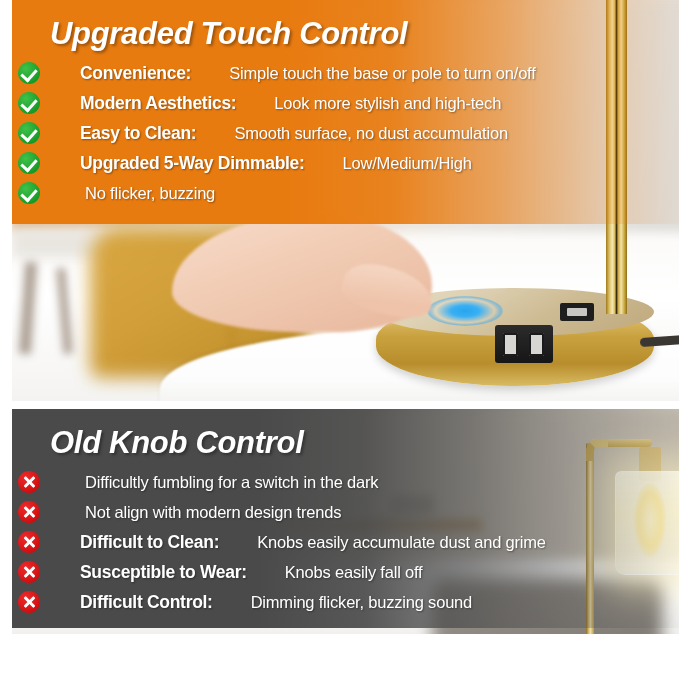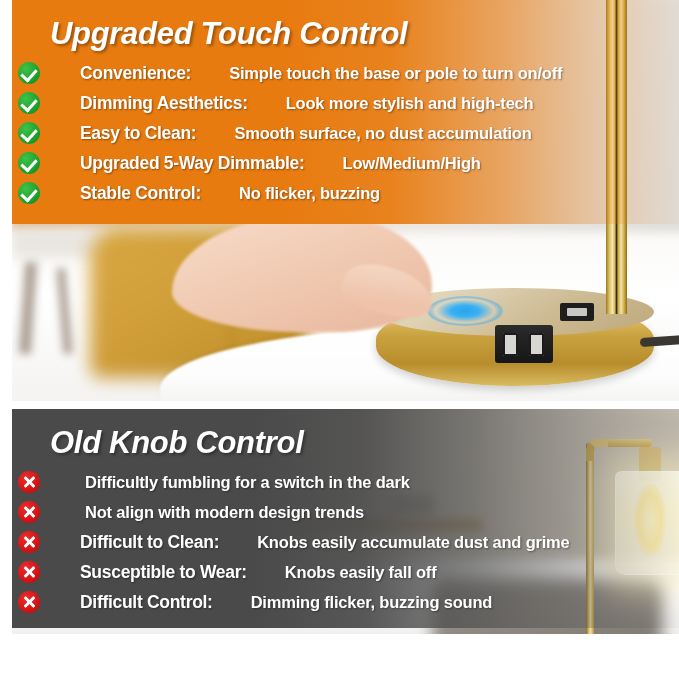--- a/index.html
+++ b/index.html
@@ -234,21 +234,21 @@
     background:#fff; border-radius:1px;
   }
   .mark.no:before { transform:rotate(45deg); }
   .mark.no:after  { transform:rotate(-45deg); }
 
   .lbl {
     color:#fff; font-weight:bold; font-size:17.5px; letter-spacing:-.3px;
     text-shadow:1px 1px 2px rgba(0,0,0,.4);
   }
   .val {
-    color:#fff; font-weight:bold; font-size:16.5px; letter-spacing:-.2px;
+    color:#fff; font-weight:normal; font-size:16.5px; letter-spacing:-.2px;
     margin-left:5px;
     text-shadow:1px 1px 2px rgba(0,0,0,.4);
   }
 </style>
 </head>
 <body>
 
 <div class="page">
 
   <div class="half half-top">
@@ -284,39 +284,38 @@
       <div class="rows rows-top">
 
         <div class="row">
           <span class="mark ok"></span>
           <span class="lbl">Convenience:</span>
           <span class="val">Simple touch the base or pole to turn on/off</span>
         </div>
 
         <div class="row">
           <span class="mark ok"></span>
-          <span class="lbl">Dimming Aesthetics:</span>
+          <span class="lbl">Modern Aesthetics:</span>
           <span class="val">Look more stylish and high-tech</span>
         </div>
 
         <div class="row">
           <span class="mark ok"></span>
           <span class="lbl">Easy to Clean:</span>
           <span class="val">Smooth surface, no dust accumulation</span>
         </div>
 
         <div class="row">
           <span class="mark ok"></span>
           <span class="lbl">Upgraded 5-Way Dimmable:</span>
           <span class="val">Low/Medium/High</span>
         </div>
 
         <div class="row">
           <span class="mark ok"></span>
-          <span class="lbl">Stable Control:</span>
           <span class="val">No flicker, buzzing</span>
         </div>
 
       </div>
     </div>
   </div>
 
   <div class="divider"></div>
 
   <div class="half half-bottom">

